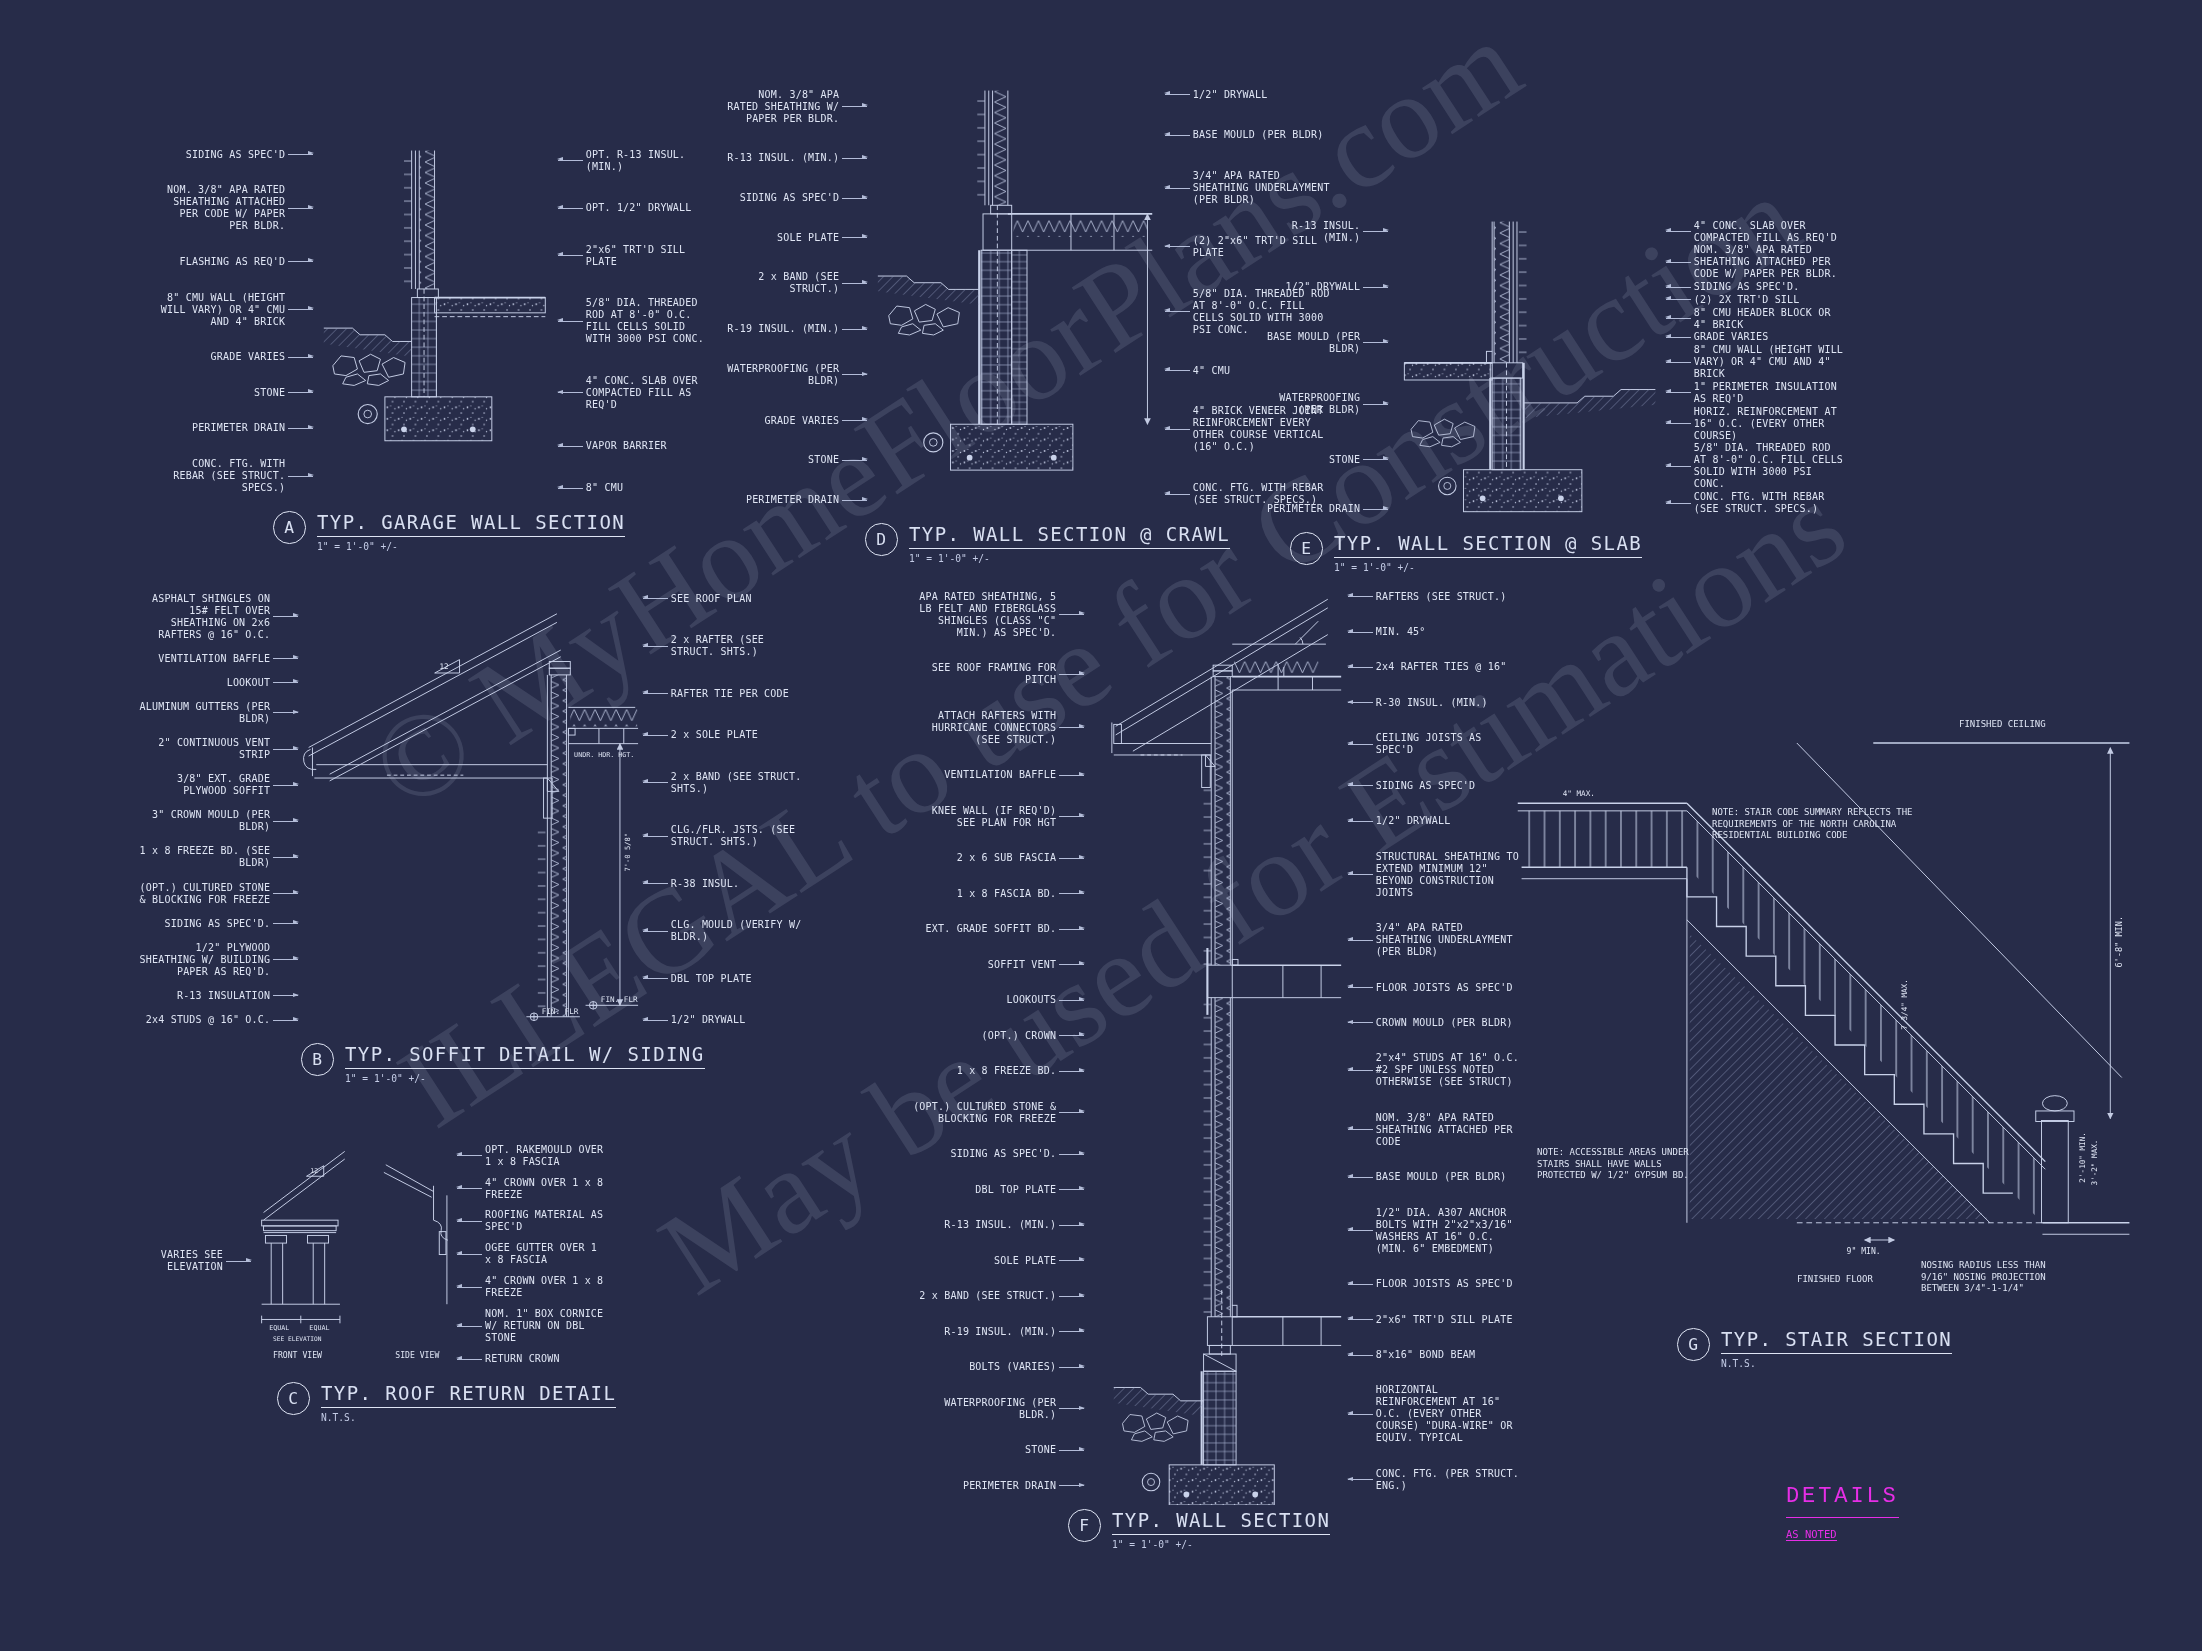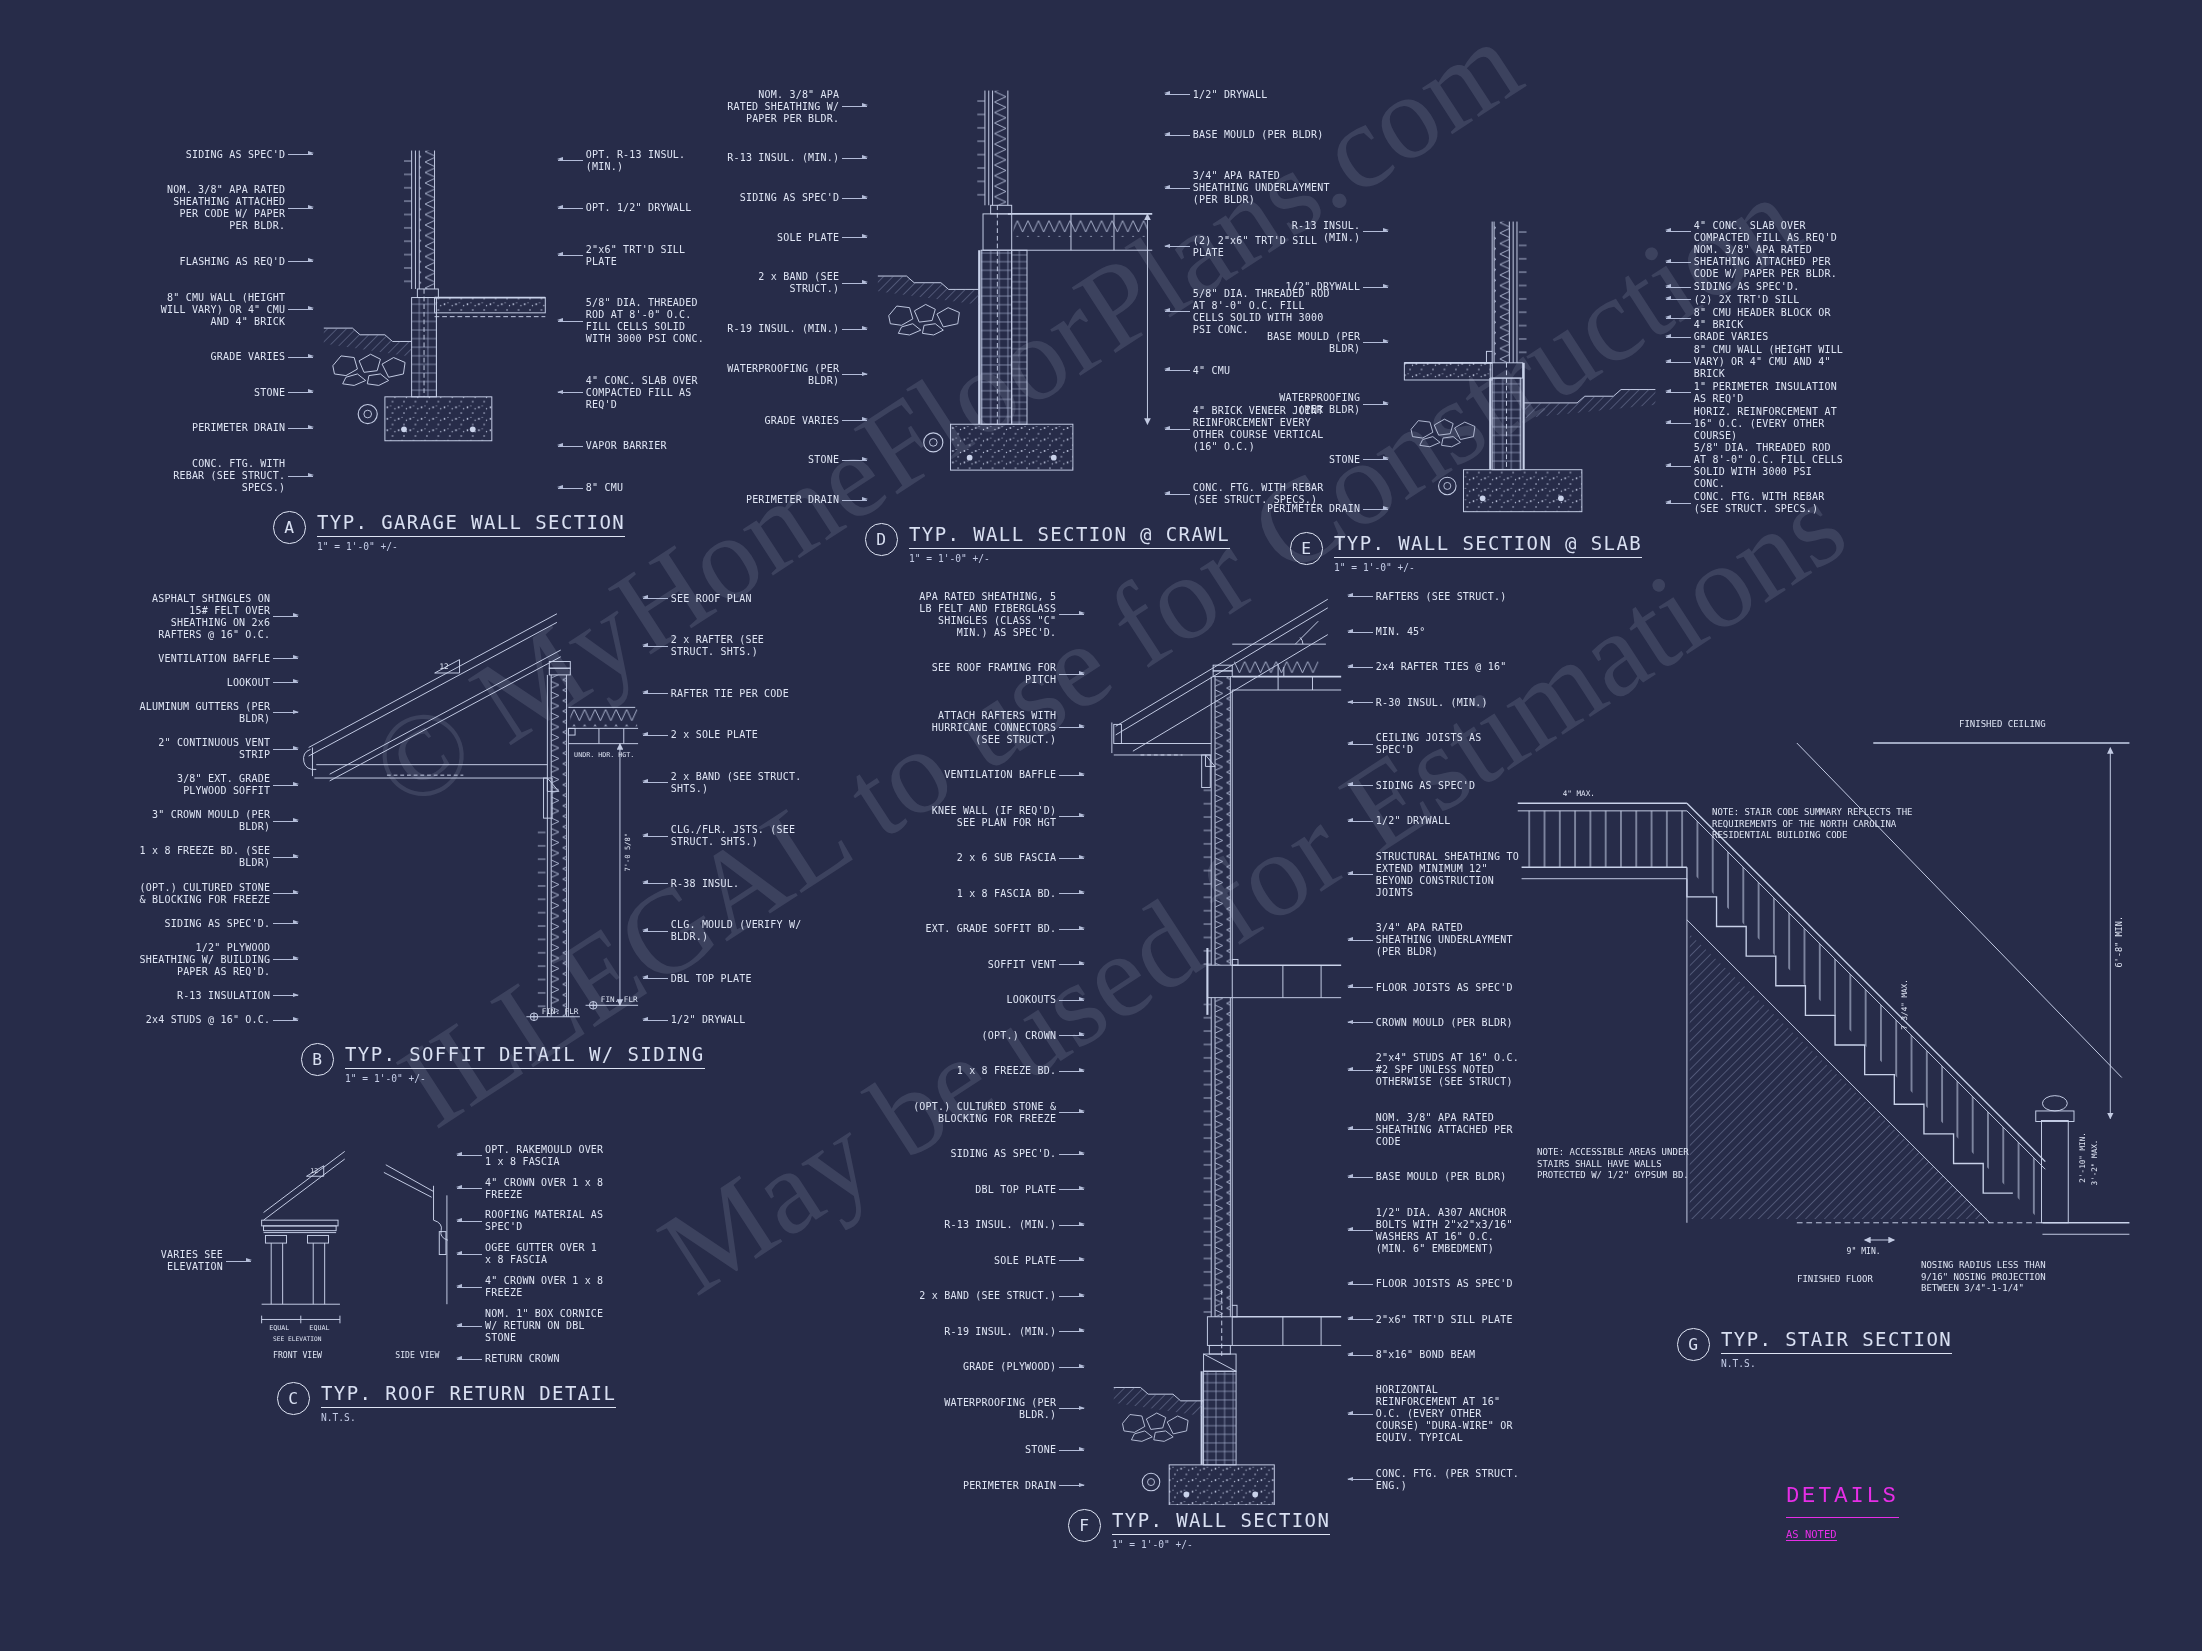--- a/index.html
+++ b/index.html
@@ -777,21 +777,21 @@
           </div>
           <div class="callout left">
             <span class="txt">2 x BAND (SEE STRUCT.)</span>
             <span class="leader"></span>
           </div>
           <div class="callout left">
             <span class="txt">R-19 INSUL. (MIN.)</span>
             <span class="leader"></span>
           </div>
           <div class="callout left">
-            <span class="txt">GRADE (PLYWOOD)</span>
+            <span class="txt">BOLTS (VARIES)</span>
             <span class="leader"></span>
           </div>
           <div class="callout left">
             <span class="txt">WATERPROOFING (PER BLDR.)</span>
             <span class="leader"></span>
           </div>
           <div class="callout left">
             <span class="txt">STONE</span>
             <span class="leader"></span>
           </div>

